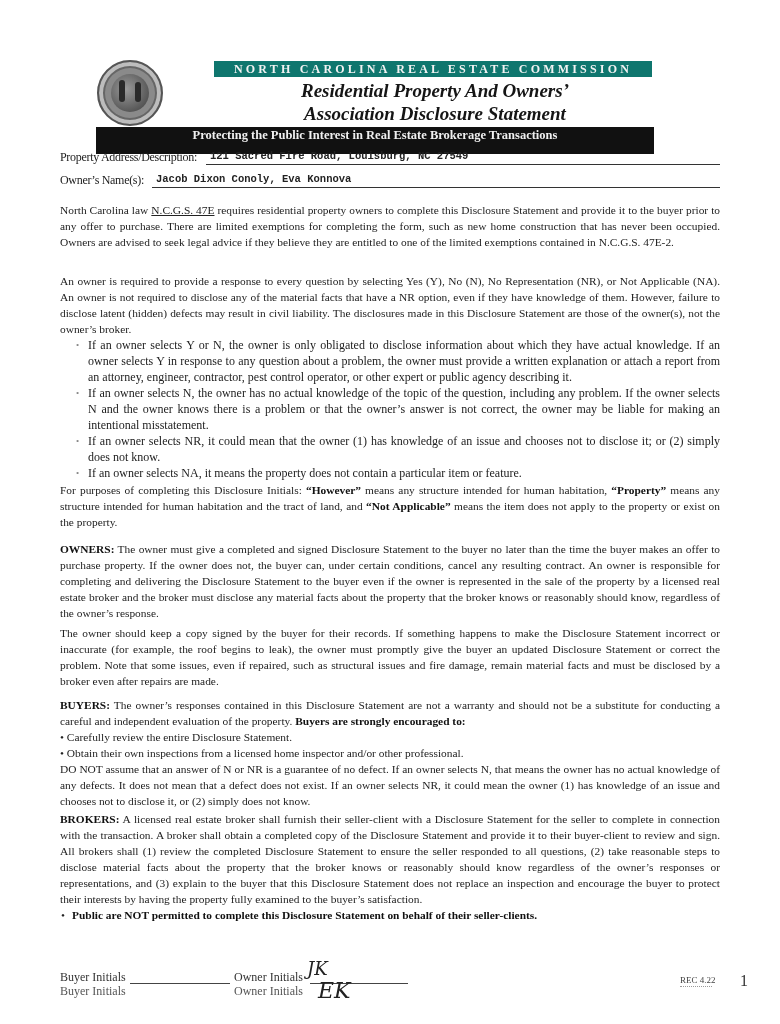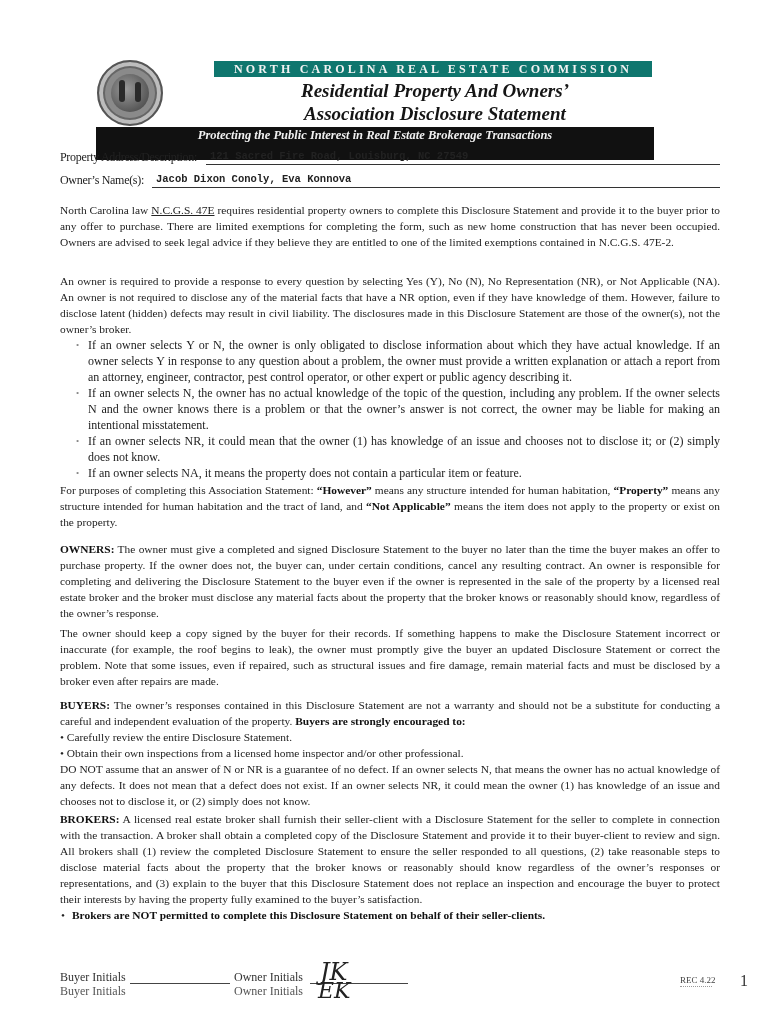--- a/index.html
+++ b/index.html
@@ -28,23 +28,23 @@
       font-size: 12px; letter-spacing: 3.2px; text-align: center; line-height: 16px;
     }
     .title {
       position: absolute; left: 200px; width: 470px; text-align: center;
       font-family: "Liberation Serif", serif; font-weight: bold; font-style: italic;
       font-size: 19px; color: #151515;
     }
     .title.l1 { top: 80px; }
     .title.l2 { top: 103px; }
     .banner-bottom {
-      position: absolute; left: 96px; top: 127px; width: 558px; height: 33px;
+      position: absolute; left: 96px; top: 127px; width: 558px; height: 27px;
       background: #111; color: #f0f0f0;
-      font-family: "Liberation Serif", serif; font-weight: bold; font-style: italic;
+      font-family: "Liberation Serif", serif; font-weight: bold; 
       font-size: 12.5px; text-align: center; line-height: 17px;
     }
     .field-row {
       position: absolute; left: 60px; width: 660px; height: 15px;
       font-size: 12px; line-height: 15px; color: #222; white-space: nowrap;
     }
     .field-row .lbl { letter-spacing: -0.3px; }
     .field-row .val {
       position: absolute; bottom: 0; height: 15px;
       border-bottom: 1px solid #333;
@@ -102,45 +102,45 @@
 </div>
 <div class="para" style="top:273px;">An owner is required to provide a response to every question by selecting Yes (Y), No (N), No Representation (NR), or Not Applicable (NA). An owner is not required to disclose any of the material facts that have a NR option, even if they have knowledge of them. However, failure to disclose latent (hidden) defects may result in civil liability. The disclosures made in this Disclosure Statement are those of the owner(s), not the owner’s broker.</div>
 <div class="bullets" style="top:337px;">
   <div class="bi">If an owner selects Y or N, the owner is only obligated to disclose information about which they have actual knowledge. If an owner selects Y in response to any question about a problem, the owner must provide a written explanation or attach a report from an attorney, engineer, contractor, pest control operator, or other expert or public agency describing it.</div>
   <div class="bi">If an owner selects N, the owner has no actual knowledge of the topic of the question, including any problem. If the owner selects N and the owner knows there is a problem or that the owner’s answer is not correct, the owner may be liable for making an intentional misstatement.</div>
   <div class="bi">If an owner selects NR, it could mean that the owner (1) has knowledge of an issue and chooses not to disclose it; or (2) simply does not know.</div>
   <div class="bi">If an owner selects NA, it means the property does not contain a particular item or feature.</div>
 </div>
 
 <div class="para" style="top:482px;">
-  <span>For purposes of completing this Association Statement: </span><b>“However”</b><span> means any structure intended for human habitation, </span><b>“Property”</b><span> means any structure intended for human habitation and the tract of land, and </span><b>“Not Applicable”</b><span> means the item does not apply to the property or exist on the property.</span>
+  <span>For purposes of completing this Disclosure Initials: </span><b>“However”</b><span> means any structure intended for human habitation, </span><b>“Property”</b><span> means any structure intended for human habitation and the tract of land, and </span><b>“Not Applicable”</b><span> means the item does not apply to the property or exist on the property.</span>
 </div>
 
 <div class="para" style="top:541px;">
   <b>OWNERS:</b><span> The owner must give a completed and signed Disclosure Statement to the buyer no later than the time the buyer makes an offer to purchase property. If the owner does not, the buyer can, under certain conditions, cancel any resulting contract. An owner is responsible for completing and delivering the Disclosure Statement to the buyer even if the owner is represented in the sale of the property by a licensed real estate broker and the broker must disclose any material facts about the property that the broker knows or reasonably should know, regardless of the owner’s response.</span>
 </div>
 <div class="para" style="top:625px;">The owner should keep a copy signed by the buyer for their records. If something happens to make the Disclosure Statement incorrect or inaccurate (for example, the roof begins to leak), the owner must promptly give the buyer an updated Disclosure Statement or correct the problem. Note that some issues, even if repaired, such as structural issues and fire damage, remain material facts and must be disclosed by a broker even after repairs are made.</div>
 
 <div class="para" style="top:697px;">
   <div><b>BUYERS:</b><span> The owner’s responses contained in this Disclosure Statement are not a warranty and should not be a substitute for conducting a careful and independent evaluation of the property. </span><b>Buyers are strongly encouraged to:</b></div>
   <div>• Carefully review the entire Disclosure Statement.</div>
   <div>• Obtain their own inspections from a licensed home inspector and/or other professional.</div>
   <div>DO NOT assume that an answer of N or NR is a guarantee of no defect. If an owner selects N, that means the owner has no actual knowledge of any defects. It does not mean that a defect does not exist. If an owner selects NR, it could mean the owner (1) has knowledge of an issue and chooses not to disclose it, or (2) simply does not know.</div>
 </div>
 
 <div class="para" style="top:811px;">
   <div><b>BROKERS:</b><span> A licensed real estate broker shall furnish their seller-client with a Disclosure Statement for the seller to complete in connection with the transaction. A broker shall obtain a completed copy of the Disclosure Statement and provide it to their buyer-client to review and sign. All brokers shall (1) review the completed Disclosure Statement to ensure the seller responded to all questions, (2) take reasonable steps to disclose material facts about the property that the broker knows or reasonably should know regardless of the owner’s responses or representations, and (3) explain to the buyer that this Disclosure Statement does not replace an inspection and encourage the buyer to protect their interests by having the property fully examined to the buyer’s satisfaction.</span></div>
-  <div class="bold-bullet"><b>Brokers are NOT permitted to complete this Disclosure Statement on behalf of their seller-clients.</b></div>
+  <div class="bold-bullet"><b>Public are NOT permitted to complete this Disclosure Statement on behalf of their seller-clients.</b></div>
 </div>
 
 <div class="footer">
   <span class="f" style="left:0; top:4px;">Buyer Initials</span>
   <div class="line" style="left:70px; top:17px; width:100px;"></div>
   <span class="f" style="left:0; top:18px; color:#555;">Buyer Initials</span>
   <span class="f" style="left:174px; top:4px;">Owner Initials</span>
   <div class="line" style="left:250px; top:17px; width:98px;"></div>
   <span class="f" style="left:174px; top:18px; color:#555;">Owner Initials</span>
-  <span class="sig" style="left:260px; top:-8px; font-size:24px;">JK</span>
+  <span class="sig" style="left:247px; top:-8px; font-size:18px;">JK</span>
   <span class="sig" style="left:258px; top:12px; font-size:22px;">EK</span>
   <span class="rev">REC 4.22</span>
   <div class="rev-sub"></div>
   <span class="pageno">1</span>
 </div>
 
 </body></html>

